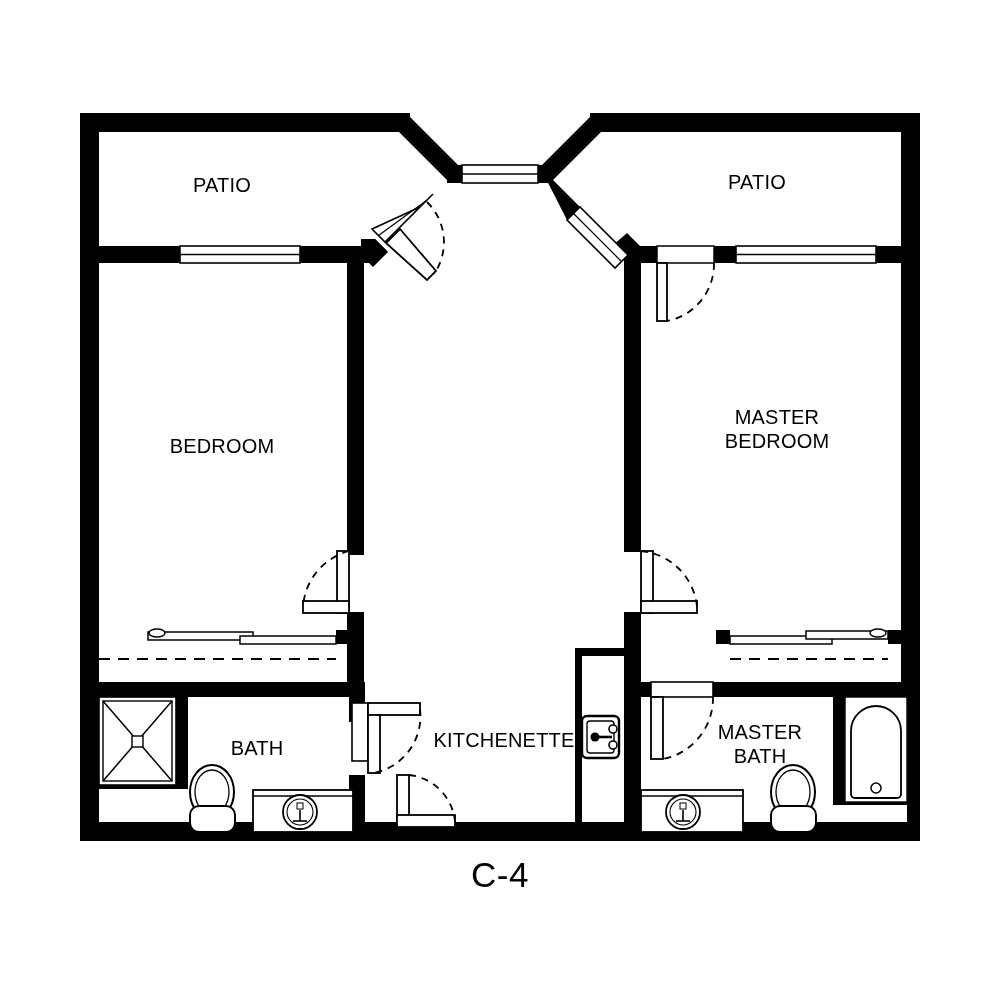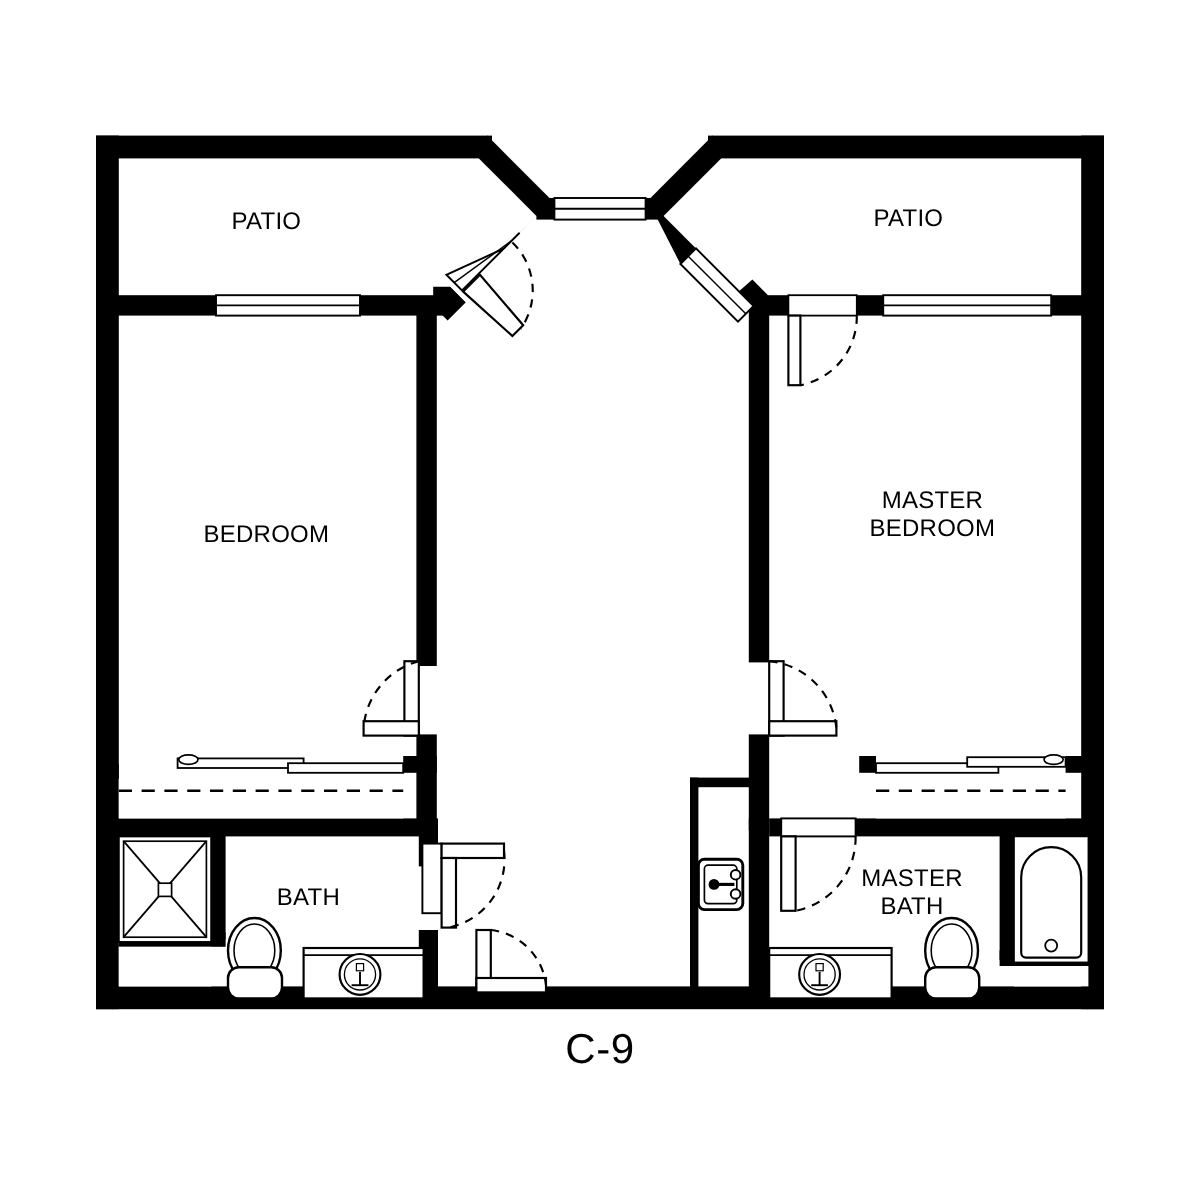--- a/index.html
+++ b/index.html
@@ -301,16 +301,17 @@
   <div class="room-label sz-room" style="left:132px; top:435px; width:180px;">BEDROOM</div>
 
   <div class="room-label sz-room" style="left:687px; top:406px; width:180px;">MASTER
 BEDROOM</div>
 
   <div class="room-label sz-room" style="left:187px; top:737px; width:140px;">BATH</div>
 
   <div class="room-label sz-room" style="left:680px; top:721px; width:160px;">MASTER
 BATH</div>
 
-
-  <div class="plan-title" style="left:400px; top:855px; width:200px;">C-9</div>
+  <div class="room-label sz-room" style="left:414px; top:729px; width:180px;">KITCHENETTE</div>
+
+  <div class="plan-title" style="left:400px; top:855px; width:200px;">C-4</div>
 
 </div>
 
 </body></html>

